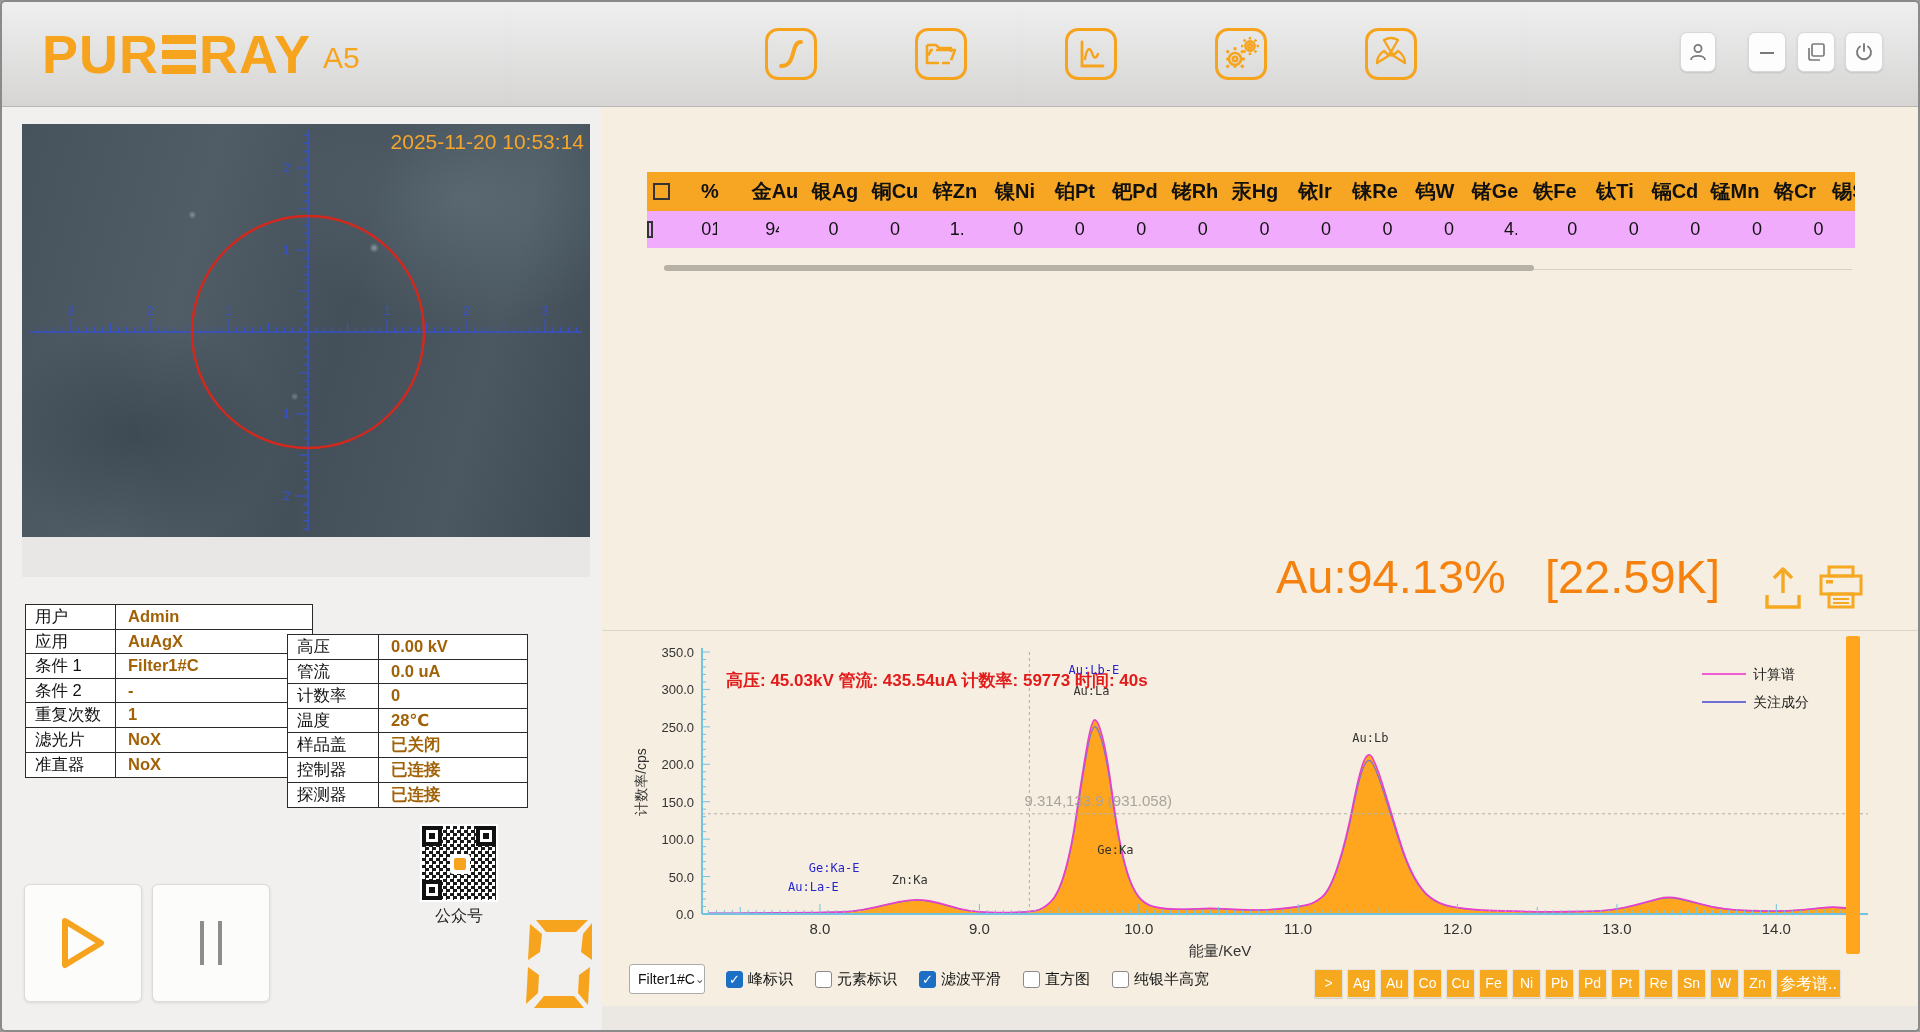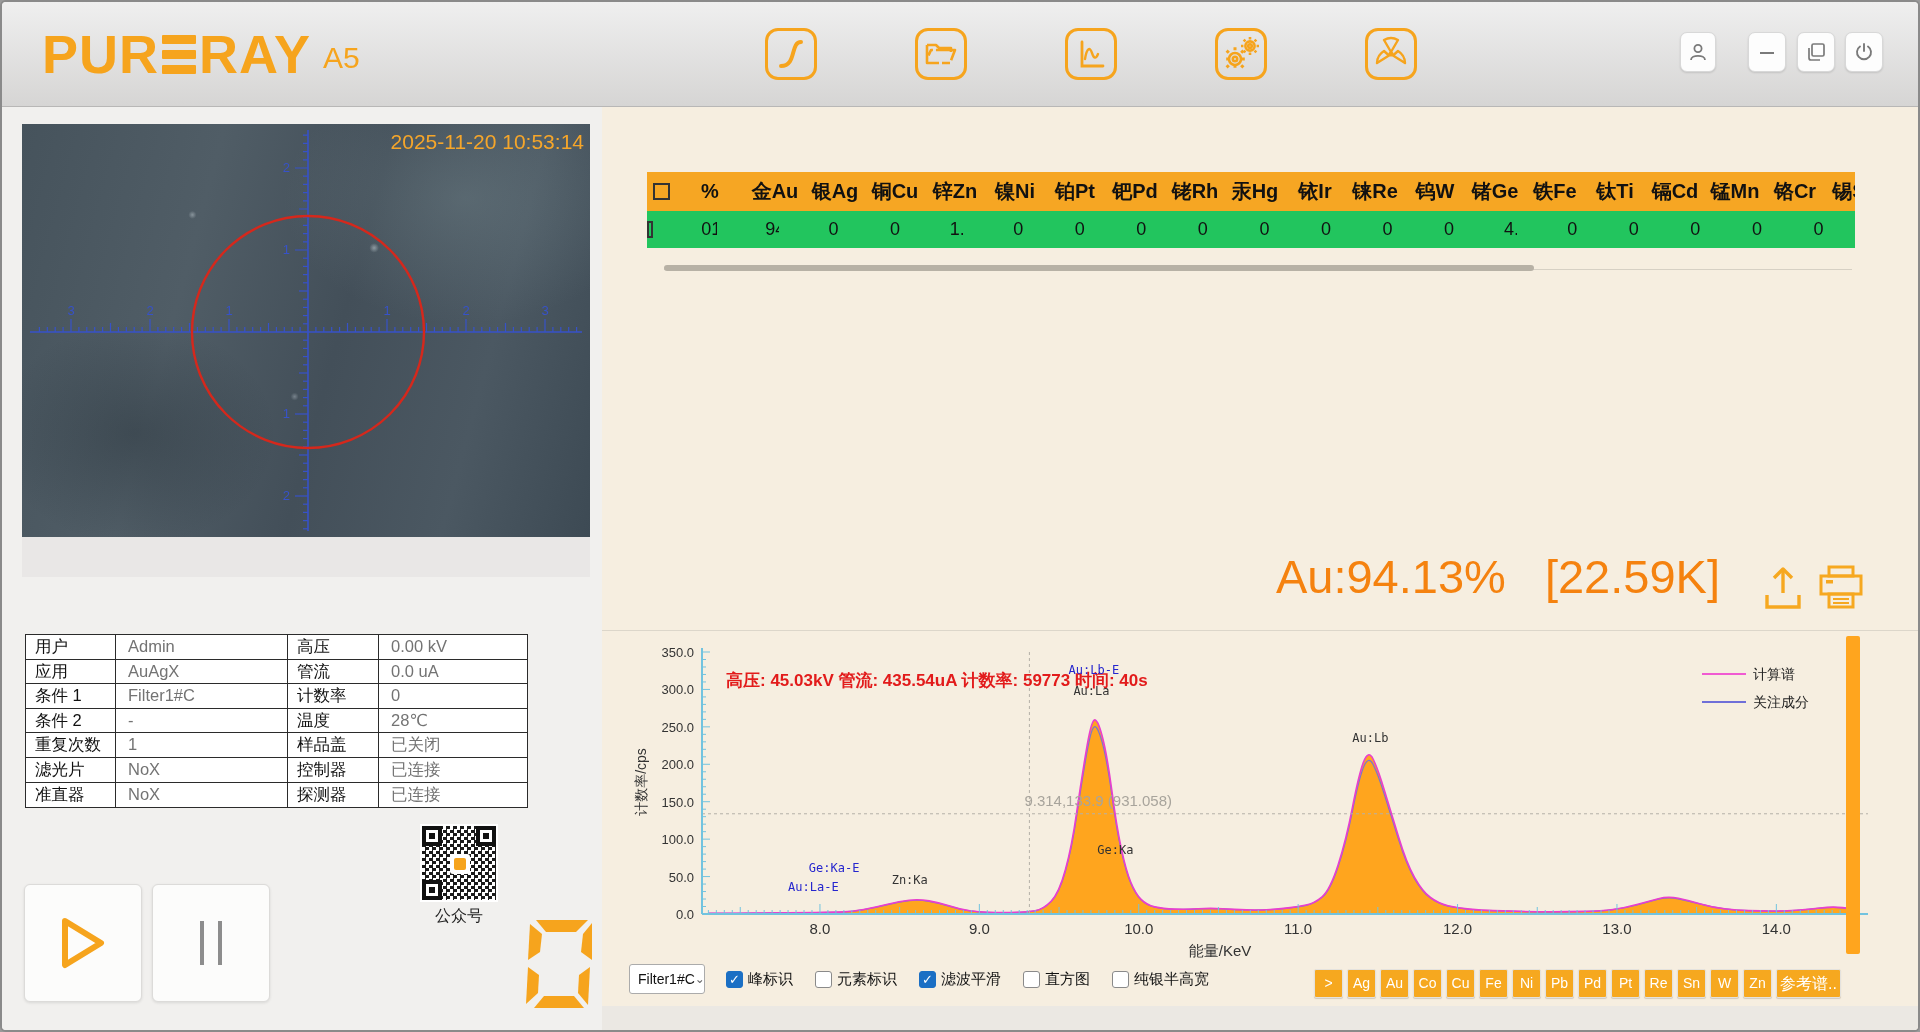--- a/index.html
+++ b/index.html
@@ -29,22 +29,22 @@
             radial-gradient(5px 5px at 48% 66%, rgba(210,220,228,.35), rgba(0,0,0,0) 80%),
             linear-gradient(105deg,#46535c 0%,#505d66 30%,#434f59 55%,#4b5862 78%,#3d4a54 100%);}
   .camera svg{position:absolute;left:0;top:0;}
   .cam-ts{position:absolute;right:6px;top:6px;color:#f6a62a;font-size:21px;}
   .cam-strip{position:absolute;left:20px;top:430px;width:568px;height:40px;background:#e9e7e6;}
   .sample-line{position:absolute;left:30px;top:584px;font-size:24px;color:#1c1c1c;}
   .info-table{position:absolute;border:1px solid #2b2b2b;background:#fff;}
   .info-row{display:flex;border-bottom:1px solid #2b2b2b;height:24.6px;}
   .info-row:last-child{border-bottom:none;}
   .info-k{border-right:1px solid #2b2b2b;padding-left:9px;font-size:16.5px;line-height:23.5px;color:#111;}
-  .info-v{padding-left:12px;font-size:16.5px;line-height:23.5px;color:#737373;flex:1;}
-  #info-left{left:23px;top:527px;width:288px;}
+  .info-v{padding-left:12px;font-size:16.5px;line-height:23.5px;color:#a16207;flex:1;font-weight:bold;}
+  #info-left{left:23px;top:497px;width:288px;}
   #info-left .info-k{width:90px;}
   #info-right{left:285px;top:527px;width:241px;}
   #info-right .info-k{width:91px;}
   .qr{position:absolute;width:78px;}
   .qr-box{position:relative;width:78px;height:78px;background:
       repeating-conic-gradient(#1b1b1b 0% 25%, #ffffff 0% 50%);background-size:7px 7px;border:2px solid #fff;}
   .qr-finder{position:absolute;width:20px;height:20px;border:4px solid #111;background:#fff;}
   .qr-finder i{position:absolute;left:3px;top:3px;width:6px;height:6px;background:#111;display:block;}
   .qr-logo{position:absolute;left:28px;top:28px;width:20px;height:20px;background:#fff;border-radius:3px;
            display:flex;align-items:center;justify-content:center;}
@@ -53,21 +53,21 @@
         border:1px solid #dcdbd9;border-radius:6px;box-shadow:0 1px 3px rgba(0,0,0,.10);
         display:flex;align-items:center;justify-content:center;cursor:pointer;}
   .playbtn{left:22px;} .pausebtn{left:150px;}
   .pausebtn i{display:block;width:4px;height:44px;background:#8d8d8d;margin:0 7px;}
   .sevenseg{position:absolute;left:524px;top:813px;}
   
   .right-panel{position:absolute;left:600px;top:105px;width:1320px;height:927px;background:#f6eee0;}
   .rt-clip{position:absolute;left:45px;top:65px;width:1208px;height:76px;overflow:hidden;}
   .rt-row{display:flex;width:1240px;}
   .rt-head{background:#F6A623;height:39px;}
-  .rt-data{background:#22c55e;height:37px;gap:48px;}
+  .rt-data{background:#f0abfc;height:37px;gap:48px;}
   .rt-cell{text-align:center;overflow:hidden;white-space:nowrap;color:#111;}
   .rt-head .rt-cell{font-size:20px;font-weight:600;line-height:39px;}
   .rt-data .rt-cell{font-size:18px;line-height:37px;}
   .w-check{width:28px;display:flex;align-items:center;justify-content:center;}
   .w-pct{width:70px;} .w-el{width:60px;}
   .cbox{display:block;width:17px;height:17px;border:2px solid #333;background:transparent;}
   .hscroll-track{position:absolute;left:62px;top:162px;width:1188px;height:1px;background:#d6d0c4;}
   .hscroll-thumb{position:absolute;left:62px;top:158px;width:870px;height:6px;background:#b7b1a5;border-radius:3px;cursor:pointer;}
   .banner{position:absolute;top:442px;right:202px;font-size:47px;font-weight:500;color:#F5820F;white-space:nowrap;}
   .banner .br{margin-left:26px;}

